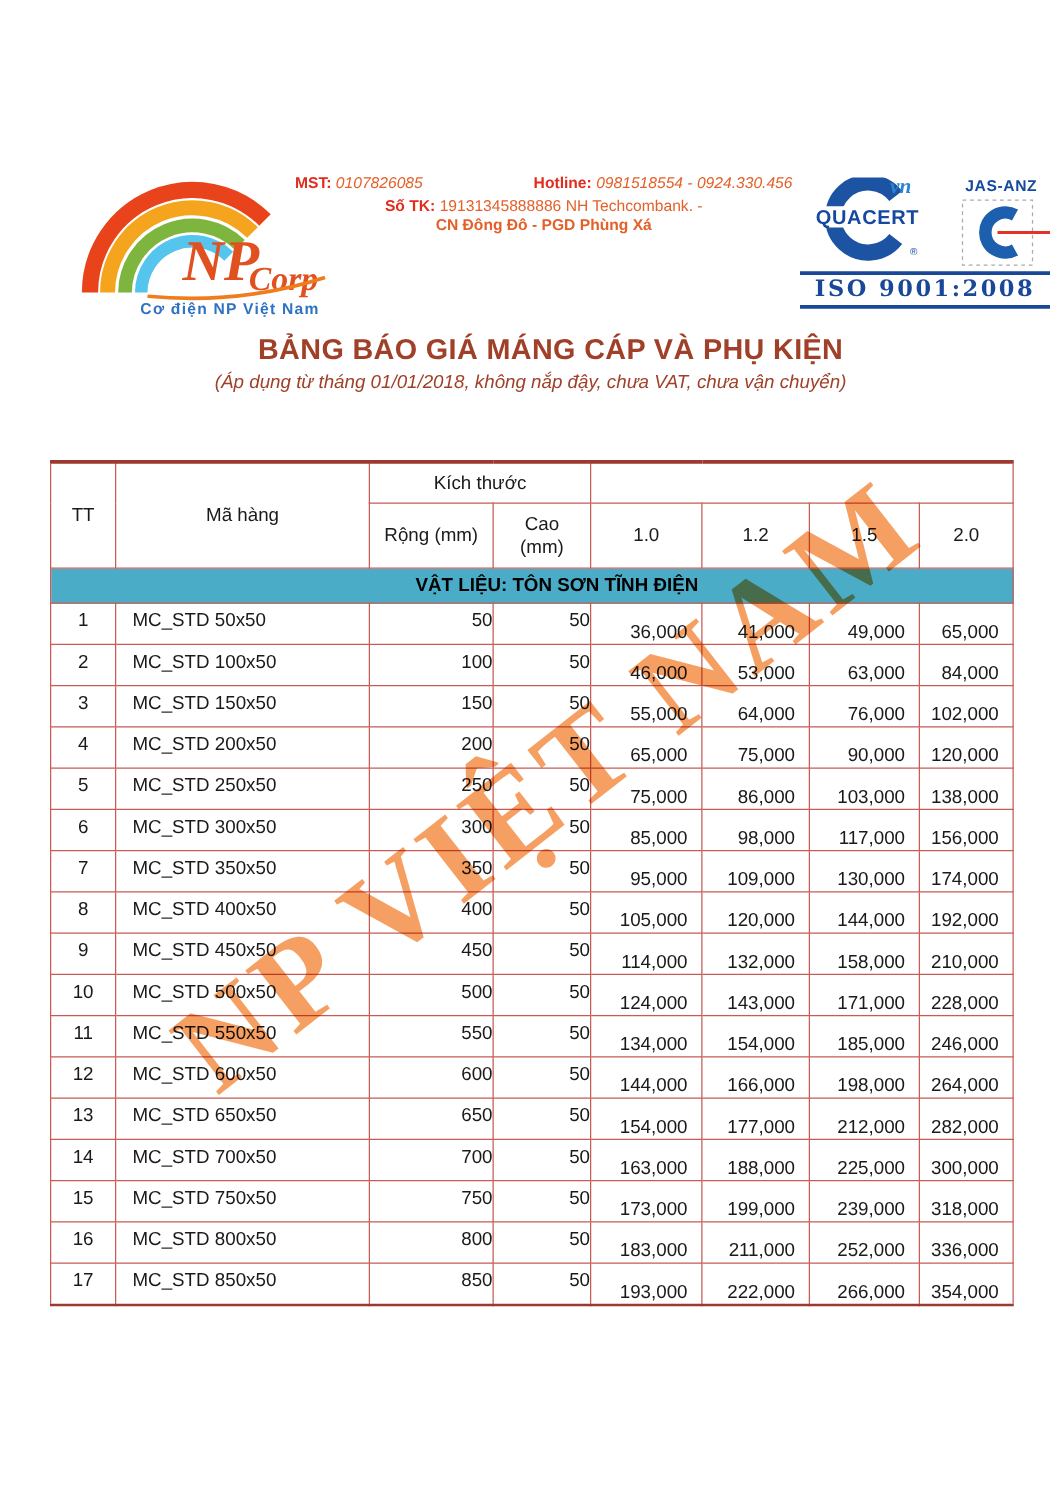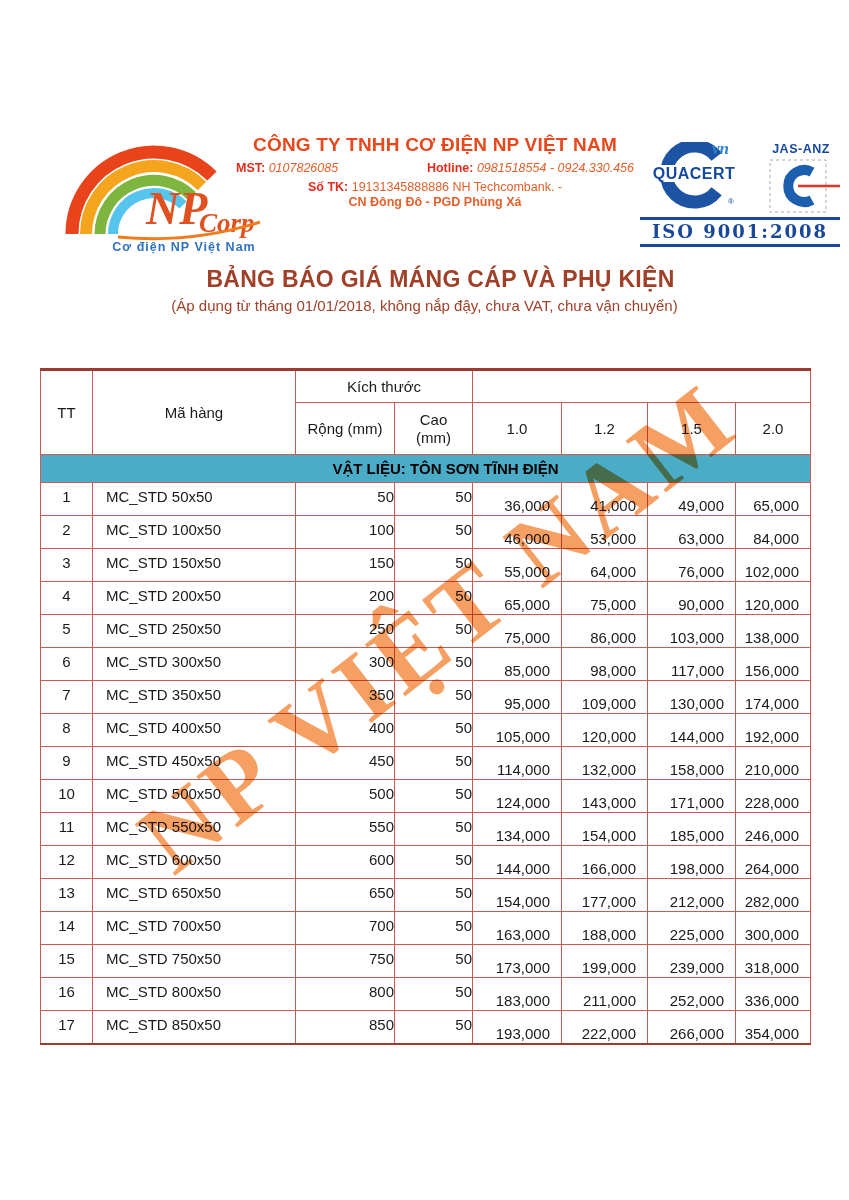--- a/index.html
+++ b/index.html
@@ -30,21 +30,21 @@
     font-size:18px; letter-spacing:2px; text-align:center; padding:1px 0 2px 0; white-space:nowrap;
   }
 
   
   .doc-title {
     position:absolute; left:0; top:266px; width:849px; text-align:center;
     font-size:23px; font-weight:bold; color:#a04028; letter-spacing:0.3px;padding-left:32px;
   }
   .doc-subtitle {
     position:absolute; left:0; top:297px; width:849px; text-align:center;
-    font-size:15px; color:#a04028;
+    font-size:15px; font-style:italic; color:#a04028;
   }
 
   
   .watermark {
     position:absolute; left:438px; top:628px; z-index:5;
     transform:translate(-50%,-50%) rotate(-38deg);
     font-family:"Liberation Serif", serif; font-weight:bold;
     font-size:100px; letter-spacing:6px; white-space:nowrap;
     color:#f5a062; mix-blend-mode:multiply; pointer-events:none;
   }
@@ -83,21 +83,20 @@
       <path d="M 38 96 A 54 54 0 0 1 130 58" fill="none" stroke="#7db53f" stroke-width="11"></path>
       <path d="M 51 96 A 41 41 0 0 1 121 67" fill="none" stroke="#55c5ee" stroke-width="10"></path>
       <text x="84" y="86" font-family="Liberation Serif, serif" font-size="46" font-style="italic" font-weight="bold" fill="#e0511f">NP</text>
       <text x="137" y="94" font-family="Liberation Serif, serif" font-size="27" font-style="italic" font-weight="bold" fill="#e0511f">Corp</text>
       <path d="M 56 99 Q 130 106 198 84" fill="none" stroke="#ef7d1e" stroke-width="3"></path>
       <text x="122" y="113" text-anchor="middle" font-size="12.5" font-weight="bold" fill="#2f72c3" letter-spacing="1">Cơ điện NP Việt Nam</text>
     </svg>
   </div>
 
   <div class="company-block">
-    <div class="company-name">CÔNG TY TNHH CƠ ĐIỆN NP VIỆT NAM</div>
     <div class="contact-row">
       <span>
         <span class="c-label">MST:</span>
         <span class="c-value c-italic">0107826085</span>
       </span>
       <span>
         <span class="c-label">Hotline:</span>
         <span class="c-value c-italic">0981518554 - 0924.330.456</span>
       </span>
     </div>

